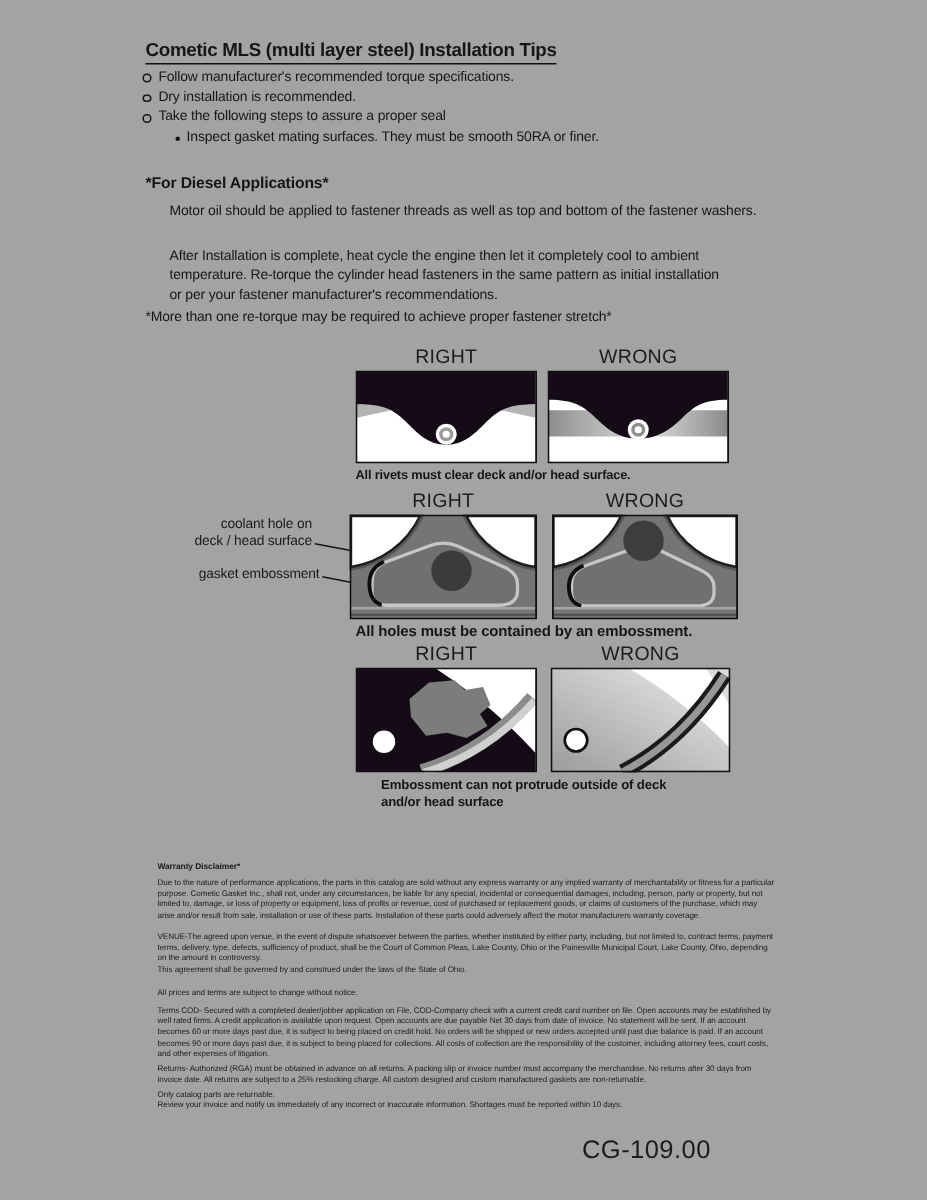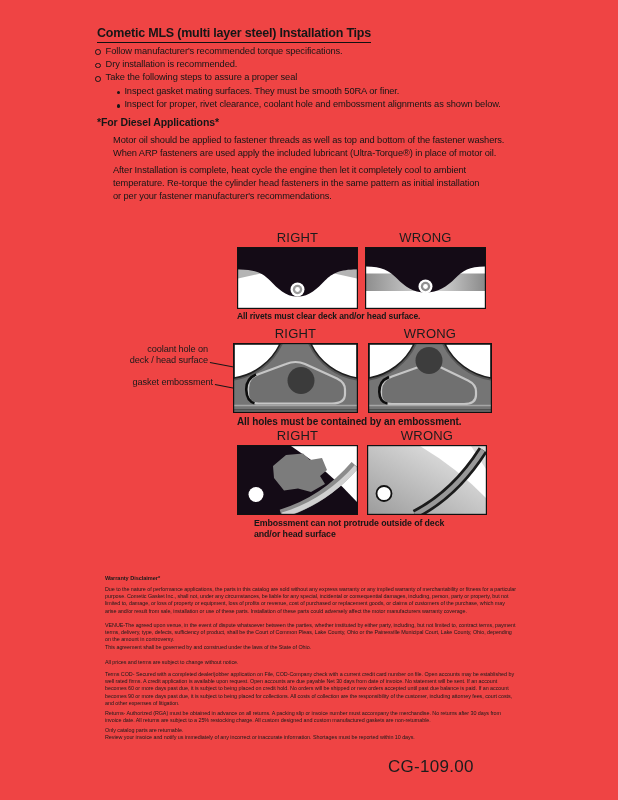--- a/index.html
+++ b/index.html
@@ -1,17 +1,17 @@
 <!DOCTYPE html>
 <html><head>
 <meta charset="utf-8">
 <style>
   html,body{margin:0;padding:0;background:#ffffff;}
   .page{
-    position:relative;width:618px;height:800px;background:#ef4444;overflow:hidden;
+    position:relative;width:618px;height:800px;background:#a3a3a3;overflow:hidden;
     font-family:"Liberation Sans","DejaVu Sans",sans-serif;color:#161616;
     letter-spacing:-0.1px;
   }
   .abs{position:absolute;}
   .title{
     left:97px;top:26px;font-size:12.5px;font-weight:700;letter-spacing:-0.2px;
   }
   .title span{display:inline-block;border-bottom:1.6px solid #111;padding-bottom:1.5px;}
   .bullets{left:95px;top:44px;width:440px;font-size:9.3px;}
   .b-row{display:flex;align-items:center;height:13.4px;}
@@ -62,36 +62,32 @@
         <span>Dry installation is recommended.</span>
       </div>
     <div class="b-row">
         <span class="odot"></span>
         <span>Take the following steps to assure a proper seal</span>
       </div>
     <div class="b-row sub">
         <span class="fdot"></span>
         <span>Inspect gasket mating surfaces.  They must be smooth 50RA or finer.</span>
       </div>
-    <div class="b-row sub">
-        <span class="fdot"></span>
-        <span>Inspect for proper, rivet clearance, coolant hole and embossment alignments as shown below.</span>
-      </div>
   </div>
 
   <div class="abs h2">*For Diesel Applications*</div>
   <div class="abs p1">
     <div class="bodyline">Motor oil should be applied to fastener threads as well as top and bottom of the fastener washers.</div>
-    <div class="bodyline">When ARP fasteners are used apply the included lubricant (Ultra-Torque®) in place of motor oil.</div>
   </div>
   <div class="abs p2">
     <div class="bodyline">After Installation is complete, heat cycle the engine then let it completely cool to ambient</div>
     <div class="bodyline">temperature. Re-torque the cylinder head fasteners in the same pattern as initial installation</div>
     <div class="bodyline">or per your fastener manufacturer's recommendations.</div>
   </div>
+  <div class="abs note">*More than one re-torque may be required to achieve proper fastener stretch*</div>
 
   <div class="abs dlabel" style="left:237px;top:230px;width:121px;">RIGHT</div>
   <div class="abs dlabel" style="left:365px;top:230px;width:121px;">WRONG</div>
 
   <div class="abs" style="left:237px;top:247px;">
     <svg viewBox="0 0 121 62" width="121" height="62">
       <rect x="0.6" y="0.6" width="119.8" height="60.8" fill="#ffffff"></rect>
       <path d="M1,22.5 L42,22.5 L1,31.5 Z" fill="#b4b4b4"></path>
       <path d="M120,22.5 L79,22.5 L120,31.5 Z" fill="#b4b4b4"></path>
       <path d="M1,1 H120 V22.5 C102,22.5 96,26 88,33.5 C80,41.5 73,49.5 60.5,49.5 C48,49.5 41,41.5 33,33.5 C25,26 19,22.5 1,22.5 Z" fill="#140b16"></path>

